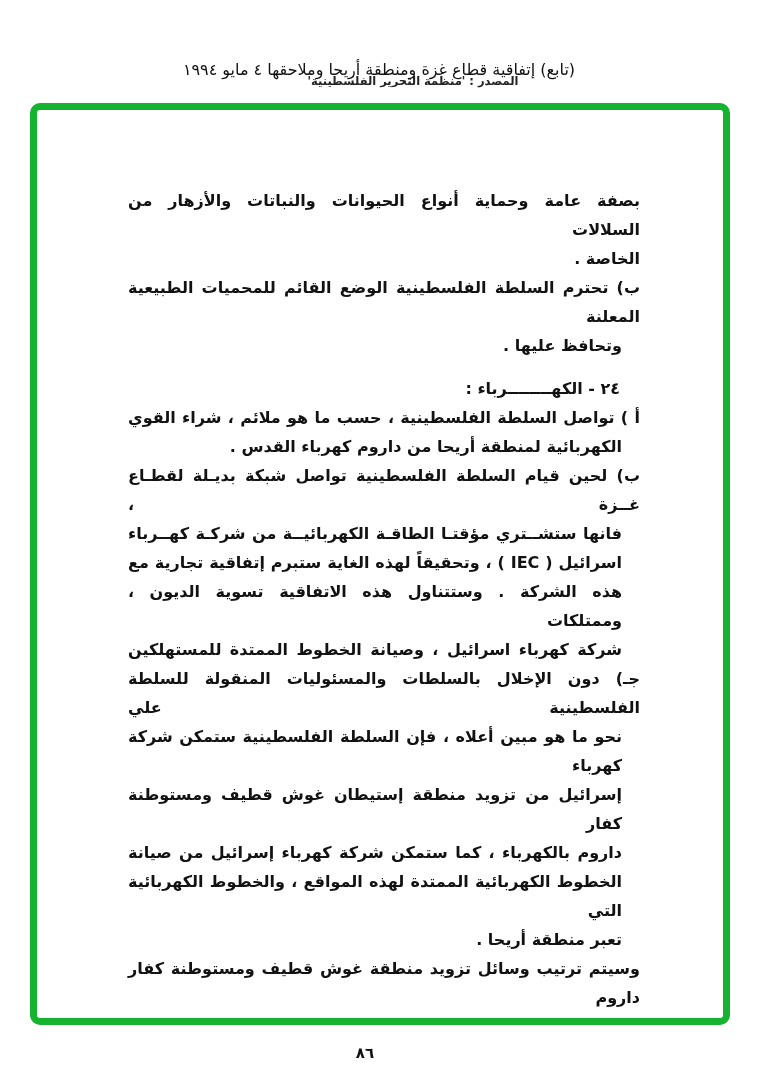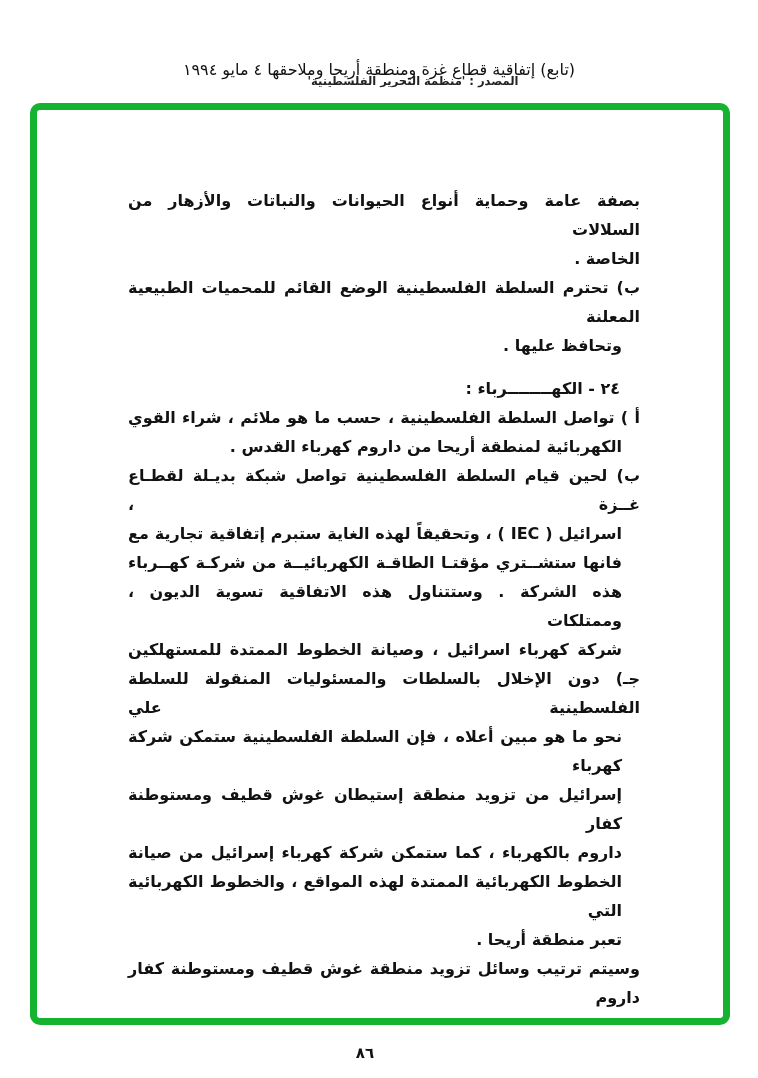--- a/index.html
+++ b/index.html
@@ -87,22 +87,22 @@
         <div class="ln last">٢٤ - الكهــــــــرباء :</div>
       </div>
 
     <div class="para hang">
         <div class="ln">أ ) تواصل السلطة الفلسطينية ، حسب ما هو ملائم ،  شراء القوي</div>
         <div class="ln last">الكهربائية لمنطقة أريحا من داروم كهرباء القدس .</div>
       </div>
 
     <div class="para hang">
         <div class="ln">ب) لحين قيام السلطة الفلسطينية تواصل شبكة بديـلة لقطـاع غــزة ،</div>
+        <div class="ln">فانها ستشــتري مؤقتـا الطاقـة الكهربائيــة من شركـة كهــرباء</div>
         <div class="ln">اسرائيل ( IEC ) ،  وتحقيقاً لهذه الغاية ستبرم إتفاقية تجارية مع</div>
-        <div class="ln">فانها ستشــتري مؤقتـا الطاقـة الكهربائيــة من شركـة كهــرباء</div>
         <div class="ln">هذه الشركة .  وستتناول هذه الاتفاقية تسوية الديون ،  وممتلكات</div>
         <div class="ln">شركة كهرباء اسرائيل ،  وصيانة الخطوط الممتدة للمستهلكين</div>
       </div>
 
     <div class="para hang">
         <div class="ln">جـ) دون الإخلال بالسلطات والمسئوليات المنقولة للسلطة الفلسطينية علي</div>
         <div class="ln">نحو ما هو مبين أعلاه ، فإن السلطة الفلسطينية ستمكن شركة كهرباء</div>
         <div class="ln">إسرائيل من تزويد منطقة إستيطان غوش قطيف ومستوطنة كفار</div>
         <div class="ln">داروم بالكهرباء ،  كما ستمكن شركة كهرباء إسرائيل من صيانة</div>
         <div class="ln">الخطوط الكهربائية الممتدة لهذه المواقع ،  والخطوط الكهربائية التي</div>

